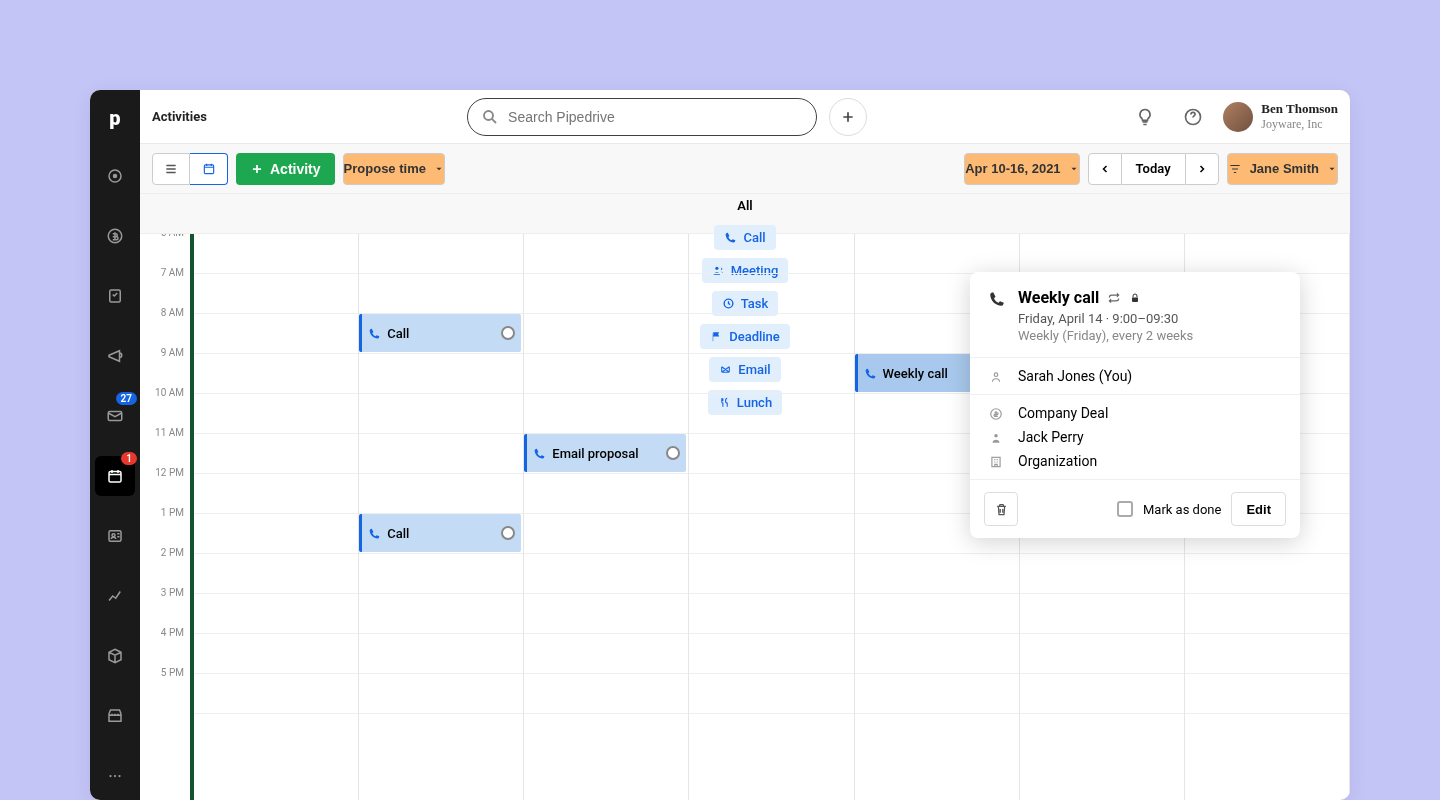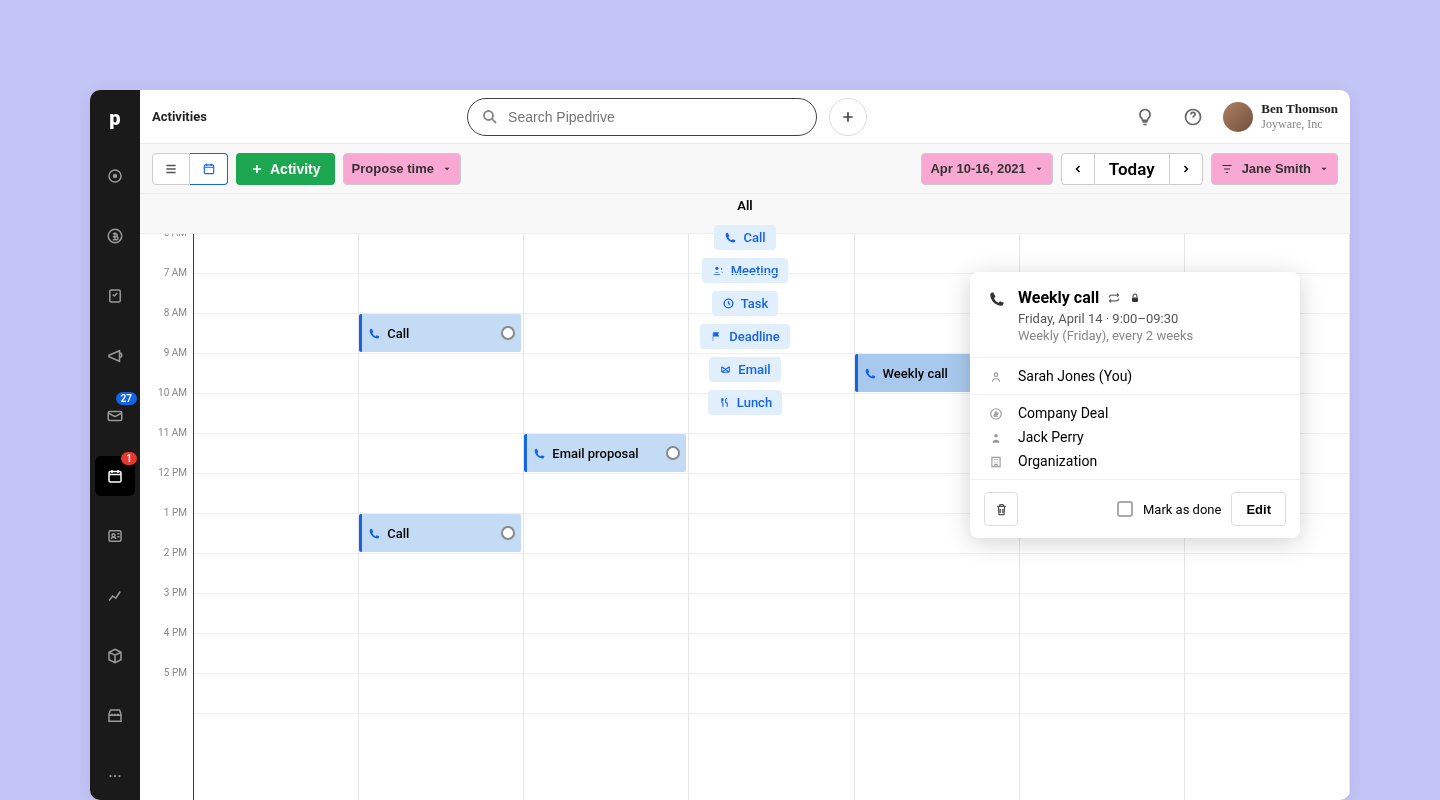--- a/index.html
+++ b/index.html
@@ -24,36 +24,36 @@
 .avatar { width: 30px; height: 30px; border-radius: 50%; background: linear-gradient(135deg,#b08060,#705040); }
 .user-name { font-size: 13px; font-weight: 700; color: #222; }
 .user-org { font-size: 12px; color: #888; }
 .toolbar { height: 50px; display: flex; align-items: center; padding: 0 12px; gap: 8px; background: #f8f8f8; border-bottom: 1px solid #eee; }
 .seg-group { display: flex; }
 .seg-btn { width: 38px; height: 32px; border: 1px solid #ccc; background: #fff; display: flex; align-items: center; justify-content: center; cursor: pointer; color: #555; }
 .seg-btn:first-child { border-radius: 4px 0 0 4px; }
 .seg-btn:last-child { border-radius: 0 4px 4px 0; border-left: none; }
 .seg-btn.active { border-color: #1564e4; color: #1564e4; }
 .activity-btn { background: #1da750; color: #fff; border: none; height: 32px; padding: 0 14px; border-radius: 4px; font-weight: 600; font-size: 14px; display: flex; align-items: center; gap: 6px; cursor: pointer; }
-.outline-btn { height: 32px; border: 1px solid #ccc; background: #f9a8d4; padding: 0 8px; border-radius: 4px; font-size: 13px; font-weight: 600; display: flex; align-items: center; gap: 8px; cursor: pointer; color: #333; }
+.outline-btn { height: 32px; border: 1px solid #ccc; background: #fdba74; padding: 0 0; border-radius: 4px; font-size: 13px; font-weight: 600; display: flex; align-items: center; gap: 8px; cursor: pointer; color: #333; }
 .nav-group { display: flex; }
 .nav-arrow { width: 34px; height: 32px; border: 1px solid #ccc; background: #fff; display: flex; align-items: center; justify-content: center; cursor: pointer; }
 .nav-arrow:first-child { border-radius: 4px 0 0 4px; }
 .nav-arrow:last-child { border-radius: 0 4px 4px 0; }
-.nav-center { height: 32px; border-top: 1px solid #ccc; border-bottom: 1px solid #ccc; padding: 0 14px; font-size: 17px; font-weight: 600; display: flex; align-items: center; background: #fff; }
+.nav-center { height: 32px; border-top: 1px solid #ccc; border-bottom: 1px solid #ccc; padding: 0 14px; font-size: 13px; font-weight: 600; display: flex; align-items: center; background: #fff; }
 .filter-bar { height: 40px; display: flex; align-items: center; padding: 0 12px; gap: 8px; background: #f8f8f8; border-bottom: 1px solid #eee; flex-direction: column; }
 .filter-all { font-size: 13px; font-weight: 600; padding: 4px 8px; cursor: pointer; }
 .chip { background: #e1effc; color: #1564e4; font-size: 13px; font-weight: 500; padding: 5px 10px; border-radius: 4px; display: flex; align-items: center; gap: 6px; cursor: pointer; }
 .header-row { height: 40px; display: flex; border-bottom: 1px solid #e5e5e5; }
 .time-col-header { width: 54px; display: flex; align-items: center; justify-content: center; font-size: 11px; font-weight: 700; color: #555; border-right: 1px solid #e5e5e5; }
 .day-cols { flex: 1; display: flex; }
 .day-header { flex: 1; display: flex; align-items: center; justify-content: center; font-size: 13px; font-weight: 600; color: #333; border-right: 1px solid #e5e5e5; gap: 6px; }
 .today-badge { background: #1564e4; color: #fff; border-radius: 12px; padding: 2px 8px; font-size: 12px; }
 .calendar-body { flex: 1; display: flex; overflow: hidden; position: relative; }
-.time-col { width: 54px; border-right: 1px solid #14532d; }
+.time-col { width: 54px; border-right: 4px solid #14532d; }
 .time-slot { height: 40px; position: relative; }
 .time-label { position: absolute; top: -7px; right: 6px; font-size: 10px; color: #888; }
 .grid-cols { flex: 1; display: flex; position: relative; }
 .grid-col { flex: 1; border-right: 1px solid #e5e5e5; }
 .grid-cell { height: 40px; border-bottom: 1px solid #eee; position: relative; }
 .event { position: absolute; left: 0; right: 2px; background: #c4dbf5; border-left: 3px solid #1564e4; border-radius: 2px; padding: 4px 6px; display: flex; align-items: center; gap: 6px; font-size: 13px; font-weight: 500; cursor: pointer; height: 38px; }
 .event.selected { background: #a8c9ed; }
 .event-radio { width: 14px; height: 14px; border: 2px solid #888; border-radius: 50%; background: #fff; margin-left: auto; }
 .popover { position: absolute; width: 330px; background: #fff; border-radius: 8px; box-shadow: 0 4px 24px rgba(0,0,0,0.18); z-index: 100; overflow: hidden; }
 .pop-header { padding: 16px 18px 14px; display: flex; gap: 12px; }

